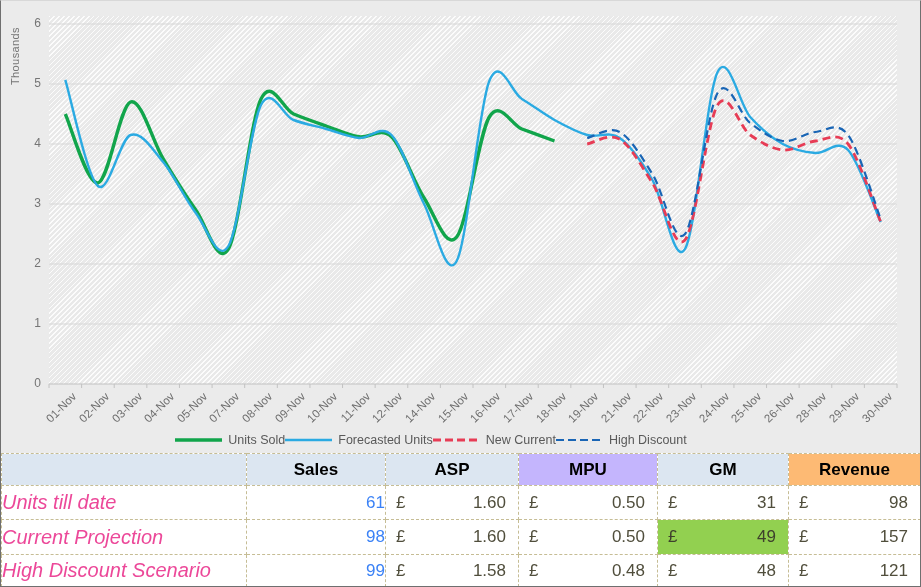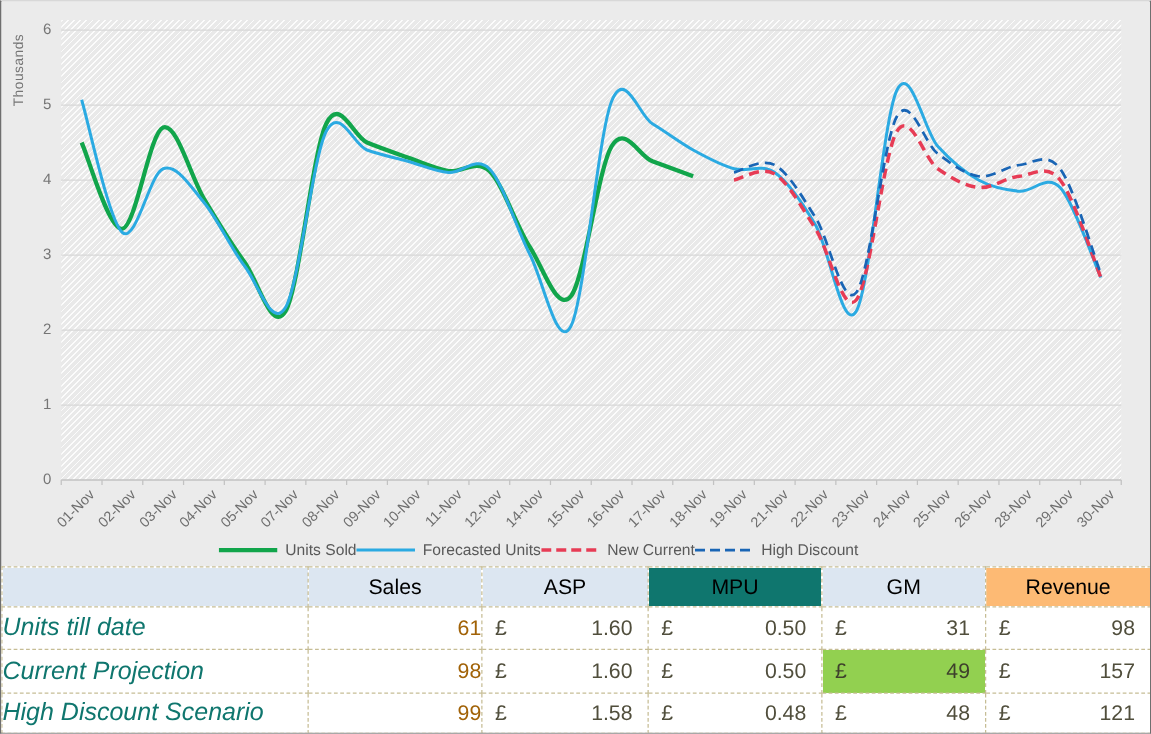--- a/index.html
+++ b/index.html
@@ -26,23 +26,23 @@
     transform:translate(-100%,0) rotate(-45deg); transform-origin:100% 0;
   }
   .legend {
     position:absolute; top:430px; left:0; width:860px; height:18px;
     display:flex; justify-content:center; align-items:center; 
   }
   .legend-item { display:flex; align-items:center; gap:6px; font-size:12.5px; color:#595959; cursor:default; }
   .table-area { position:absolute; left:0; top:452px; width:919px; height:133px; background:#ffffff; }
   table.data { border-collapse:collapse; table-layout:fixed; width:919px; height:133px; }
   table.data td, table.data th { border:1px dashed #c6bd95; padding:0; overflow:hidden; vertical-align:middle; }
-  table.data th { font-weight:normal; font-size:17px; color:#000; }
-  td.label-cell { font-style:italic; font-size:20px; color:#0f766e; padding-left:5px; text-align:left; background:#fff; }
-  td.num-cell { text-align:right; padding-right:14px; font-size:17px; color:#a16207; background:#fff; }
+  table.data th { font-weight:bold; font-size:17px; color:#000; }
+  td.label-cell { font-style:italic; font-size:20px; color:#ec4899; padding-left:5px; text-align:left; background:#fff; }
+  td.num-cell { text-align:right; padding-right:14px; font-size:17px; color:#3b82f6; background:#fff; }
   td.cur-cell { font-size:17px; color:#504e3c; background:#fff; }
   td.cur-cell .curwrap { display:flex; justify-content:space-between; align-items:center; padding:0 12px 0 10px; }
   td.hl { background:#92d050 !important; color:#3e402c; }
 </style>
 </head>
 <body>
 
 <div class="page">
   <div class="chart-area">
     <div class="plot-bg"></div>
@@ -159,21 +159,21 @@
           <col style="width:133px">
         <col style="width:139px">
           <col style="width:131px">
           <col style="width:132px">
       </colgroup>
       <thead>
           <tr id="table-head" style="height:32px">
             <th style="background: rgb(220, 230, 241);"></th>
             <th style="background: rgb(220, 230, 241);">Sales</th>
             <th style="background: rgb(220, 230, 241);">ASP</th>
-            <th style="background: #0f766e;">MPU</th>
+            <th style="background: #c4b5fd;">MPU</th>
             <th style="background: rgb(220, 230, 241);">GM</th>
             <th style="background: #fdba74;">Revenue</th>
           </tr>
         </thead>
       <tbody id="table-body">
           <tr style="height: 34px;">
             <td class="label-cell">Units till date</td>
             <td class="num-cell">61</td>
             <td class="cur-cell">
               <div class="curwrap">

